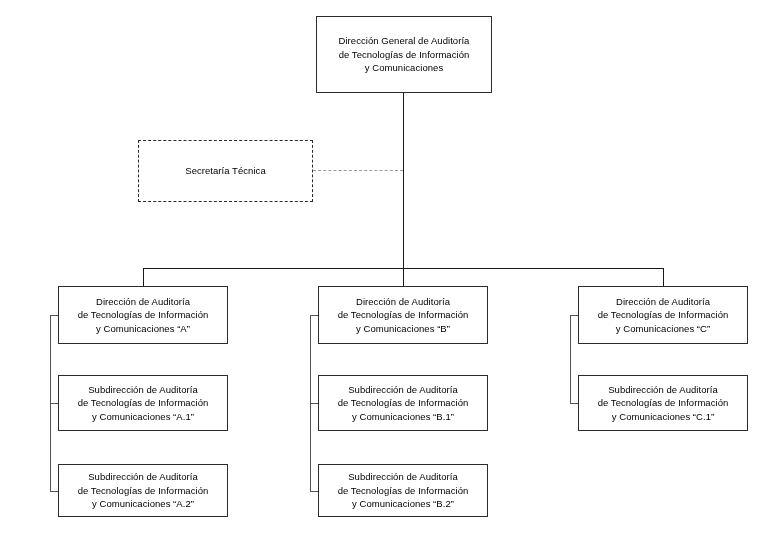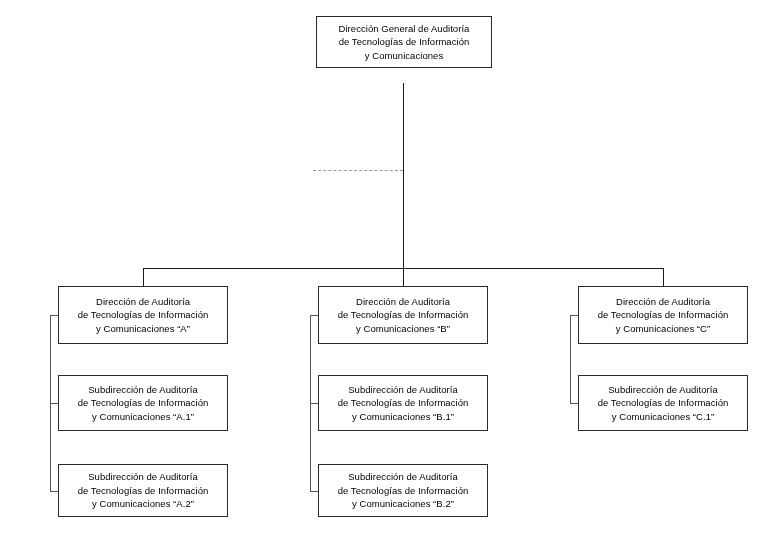--- a/index.html
+++ b/index.html
@@ -65,28 +65,31 @@
     height: 0;
     border-top: 1.6px dashed #9a9a9a;
     z-index: 1;
   }
 </style>
 </head>
 <body>
 
 <div id="chart-root">
 
-  <div class="node-box" style="left:316px; top:16px; width:176px; height:52px;">
+  <div class="node-box" style="left:316px; top:16px; width:176px; height:77px;">
     <span class="node-label">Dirección General de Auditoría
 de Tecnologías de Información
 y Comunicaciones</span>
   </div>
 
   <div class="connector v" style="left:403px; top:83px; height:186px;"></div>
 
+  <div class="node-box dashed" style="left:138px; top:140px; width:175px; height:62px;">
+    <span class="node-label">Secretaría Técnica</span>
+  </div>
 
   <div class="dashed-link" style="left:313px; top:170px; width:90px;"></div>
 
   <div class="connector h" style="left:143px; top:268px; width:521px;"></div>
 
   <div class="connector v" style="left:143px; top:268px; height:18px;"></div>
   <div class="connector v" style="left:403px; top:268px; height:18px;"></div>
   <div class="connector v" style="left:663px; top:268px; height:18px;"></div>
 
   <div class="node-box" style="left:58px; top:286px; width:170px; height:58px;">

